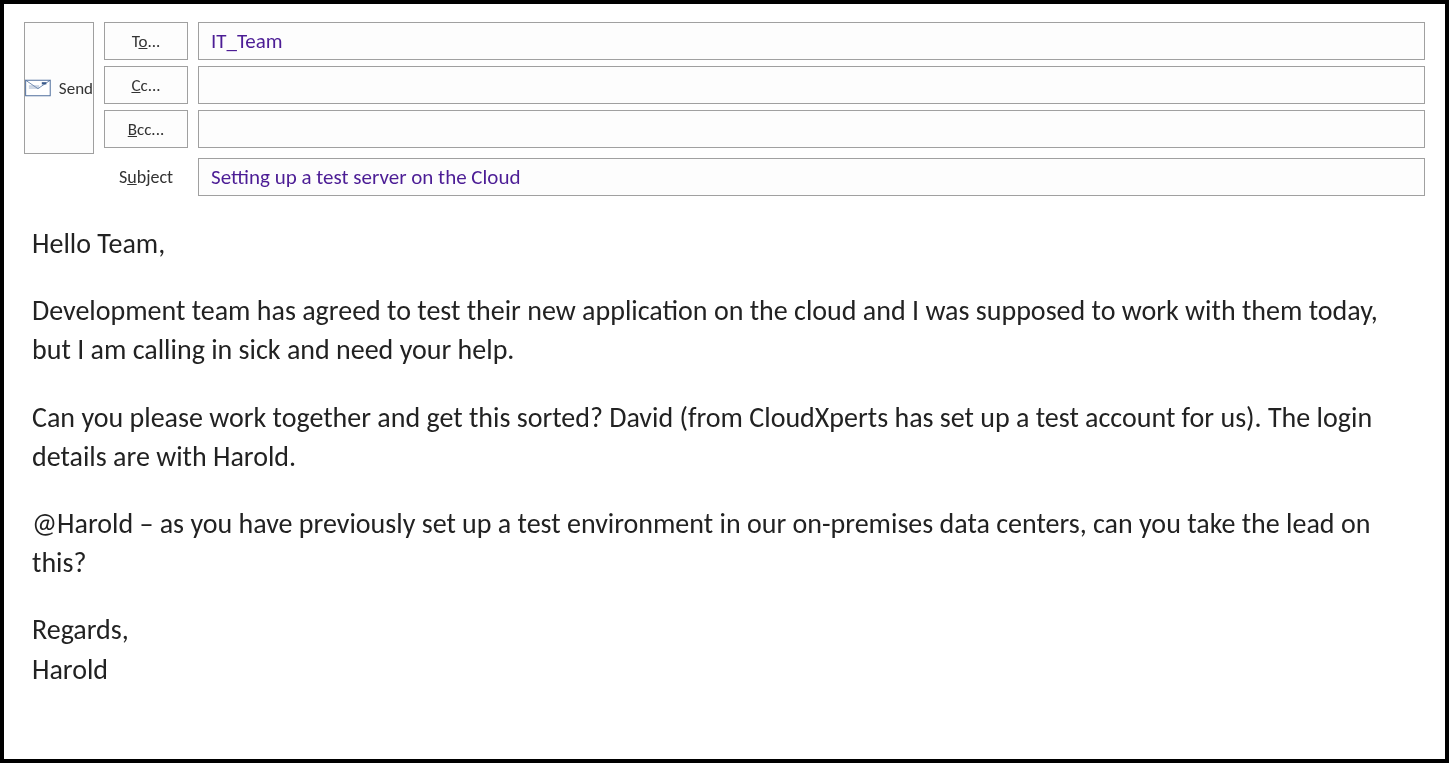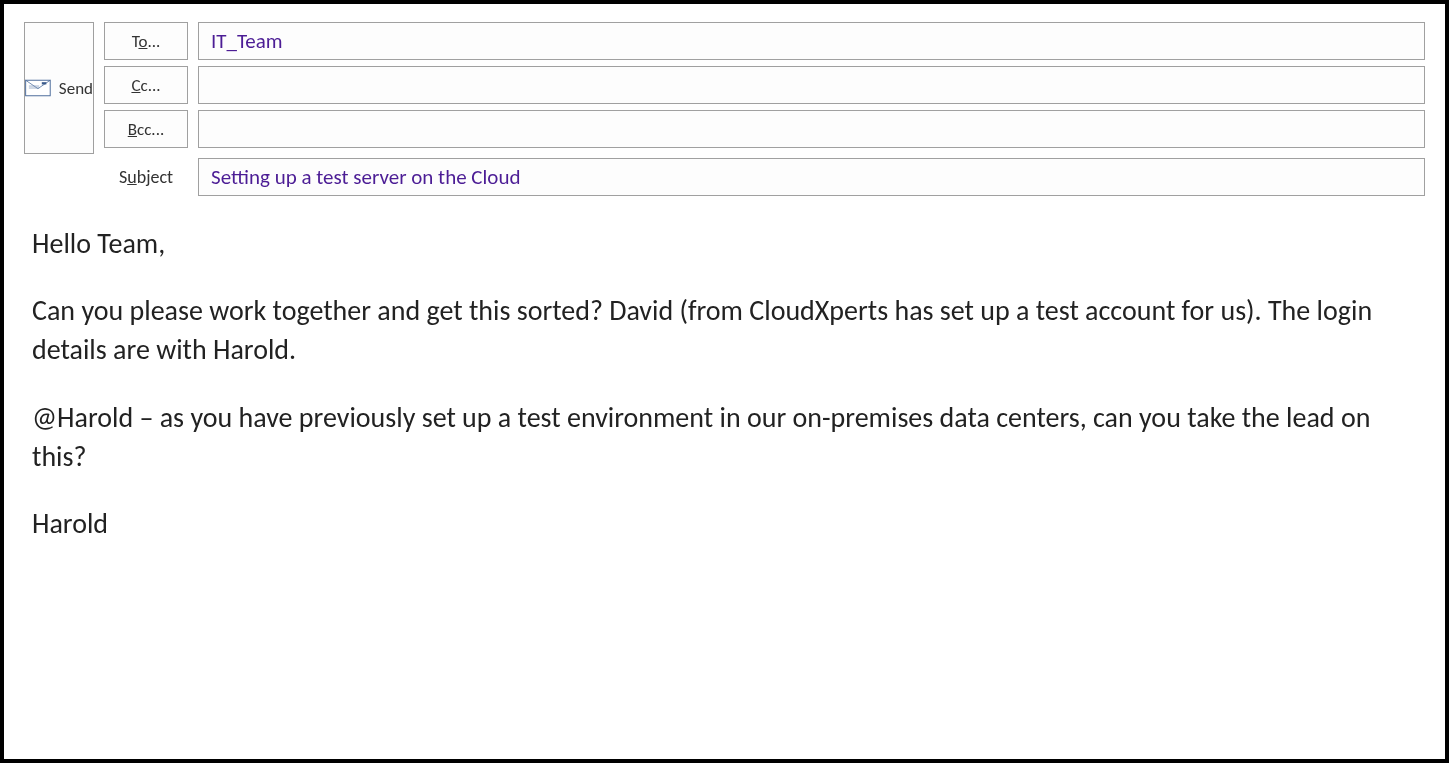--- a/index.html
+++ b/index.html
@@ -150,18 +150,20 @@
           <span><span>S</span><span class="underline-char">u</span><span>bject</span></span>
         </div>
         <input type="text" class="field-input" value="Setting up a test server on the Cloud" style="">
       </div>
 
     </div>
   </div>
 
   <div class="message-body">
     <p>Hello Team,</p>
+    <p>Development team has agreed to test their new application on the cloud and I was supposed to work with them today, but I am calling in sick and need your help.</p>
     <p>Can you please work together and get this sorted? David (from CloudXperts has set up a test account for us). The login details are with Harold.</p>
     <p>@Harold – as you have previously set up a test environment in our on-premises data centers, can you take the lead on this?</p>
+    <p class="tight">Regards,</p>
     <p class="tight">Harold</p>
   </div>
 
 </div>
 
 </body></html>

